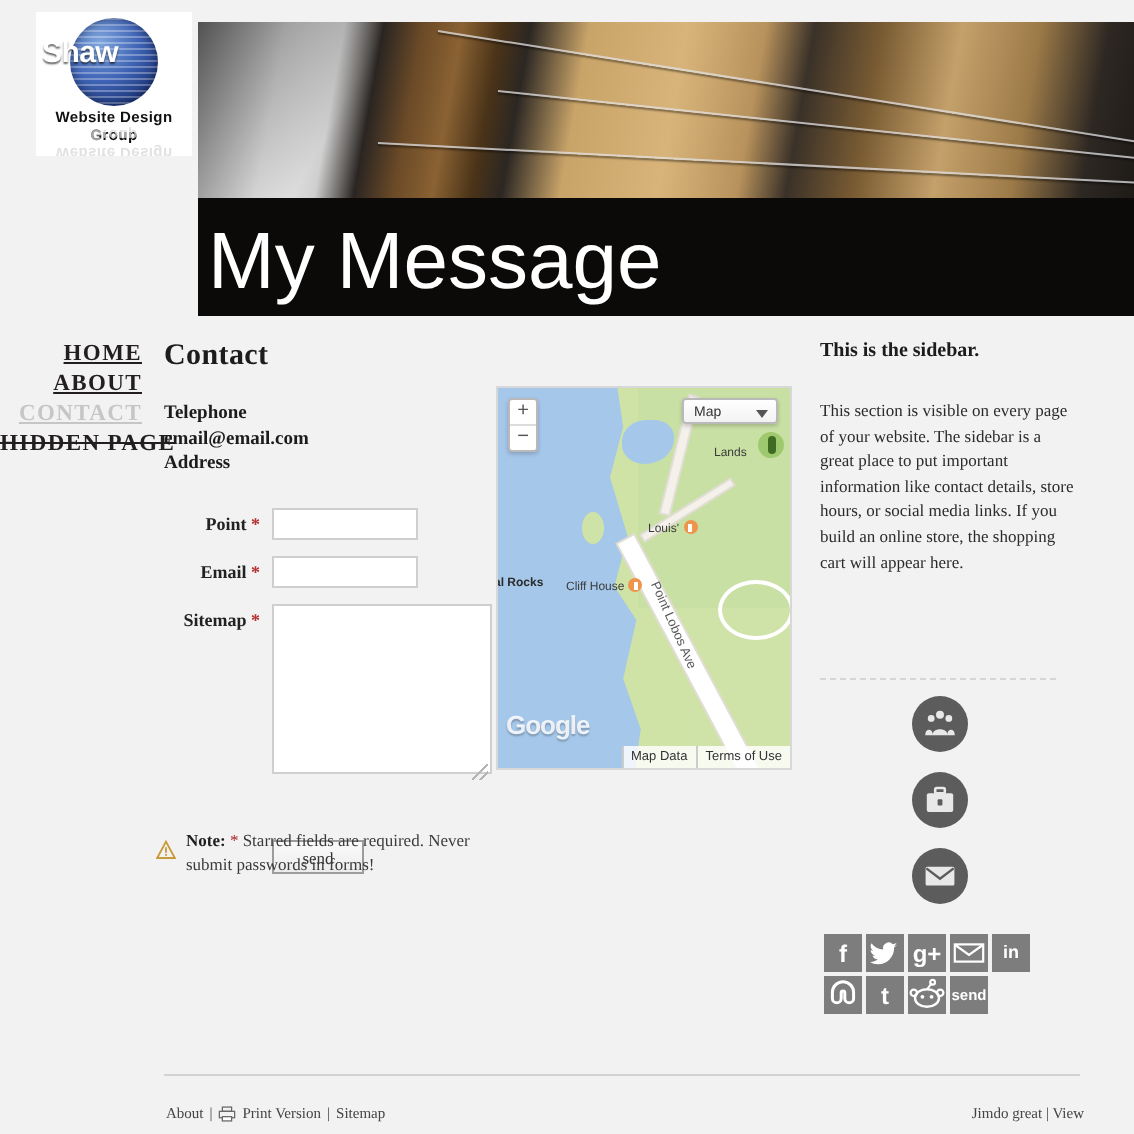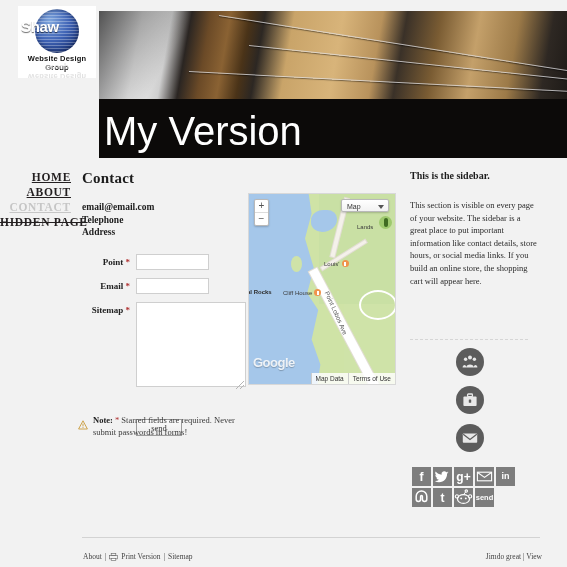--- a/index.html
+++ b/index.html
@@ -571,36 +571,36 @@
       <div class="logo-tag">Website Design Group</div>
       <div class="logo-tag-reflect">Website Design Group</div>
     </div>
 
     <div class="banner">
       <div class="banner-photo"></div>
       <div class="banner-string banner-s1"></div>
       <div class="banner-string banner-s2"></div>
       <div class="banner-string banner-s3"></div>
       <div class="banner-dark"></div>
-      <div class="banner-title">My Version</div>
+      <div class="banner-title">My Message</div>
     </div>
   </div>
 
   <nav class="nav">
     <a class="nav-item" href="#">HOME</a>
     <a class="nav-item" href="#">ABOUT</a>
     <a class="nav-item active" href="#">CONTACT</a>
     <a class="nav-item hidden-page" href="#">HIDDEN PAGE</a>
   </nav>
 
   <div class="content">
     <h1 class="page-title">Contact</h1>
     <div class="contact-info">
+      <div>Telephone</div>
       <div>email@email.com</div>
-      <div>Telephone</div>
       <div>Address</div>
     </div>
 
     <form class="form">
       <div class="form-row">
         <div class="form-label">
           <span>Point</span>
           <span class="req">*</span>
         </div>
         <input class="text-input" type="text" value="" style="">

